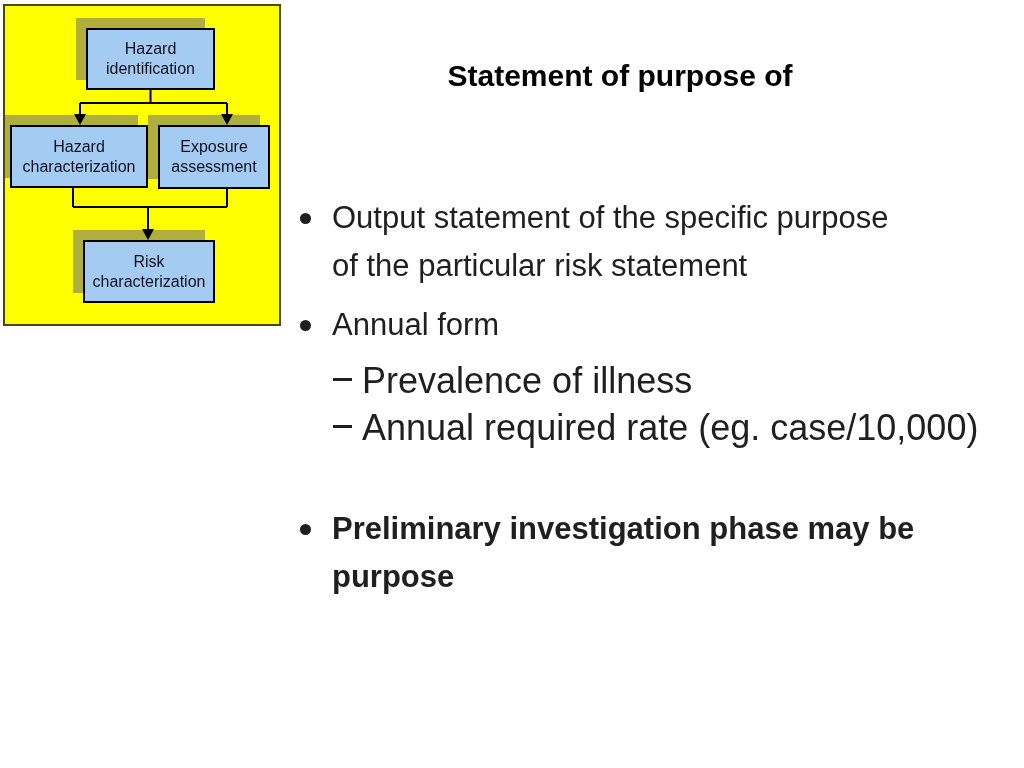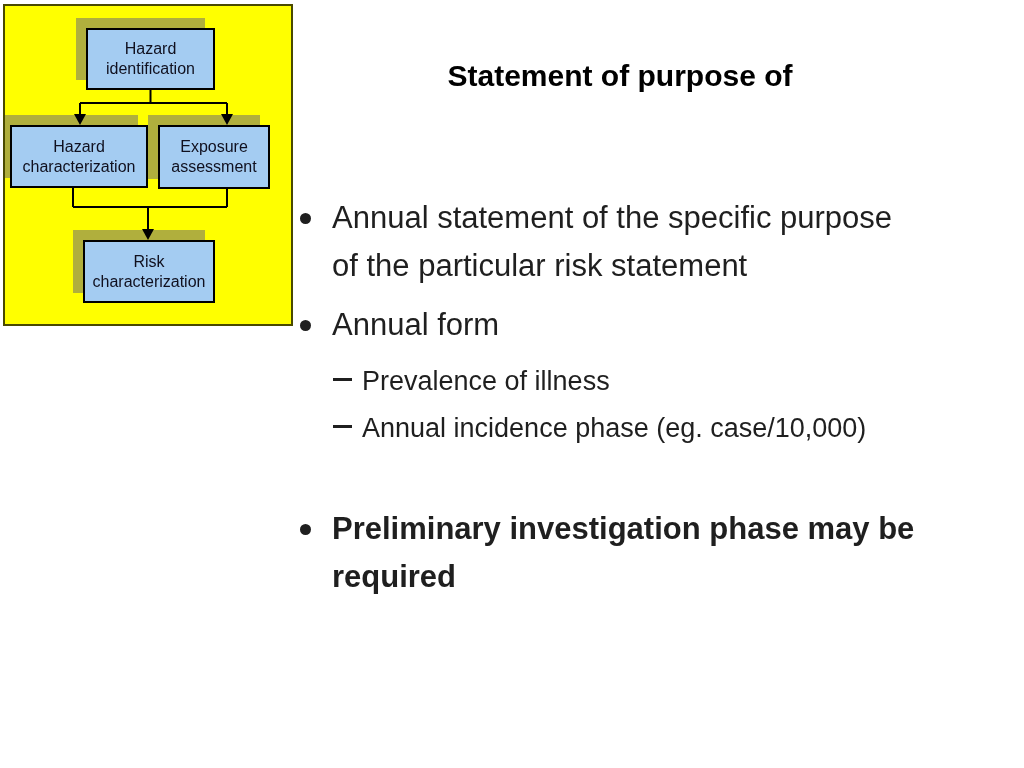--- a/index.html
+++ b/index.html
@@ -1,21 +1,21 @@
 <!DOCTYPE html>
 <html><head>
 <meta charset="utf-8">
 <style>
   html,body{margin:0;padding:0;background:#ffffff;}
   body{width:1024px;height:768px;position:relative;overflow:hidden;
        font-family:"Liberation Sans",sans-serif;color:#1f1f1f;}
 
   
   .panel{position:absolute;left:3px;top:4px;width:274px;height:318px;
-         background:#FFFF00;border:2px solid #4a4a00;overflow:hidden;padding-left:12px;}
+         background:#FFFF00;border:2px solid #4a4a00;overflow:hidden;}
   .shadow-box{position:absolute;background:#B0AF3D;color:#7E7D2B;
               display:flex;flex-direction:column;align-items:center;justify-content:center;
               font-size:16px;line-height:20px;text-align:center;white-space:nowrap;}
   .flow-box{position:absolute;background:#A4CCF2;border:2px solid #000000;color:#10101f;
             display:flex;flex-direction:column;align-items:center;justify-content:center;
             font-size:16px;line-height:20px;text-align:center;white-space:nowrap;box-sizing:border-box;}
   .s1{left:71px;top:12px;width:129px;height:62px;}
   .s2{left:-5px;top:109px;width:138px;height:63px;}
   .s3{left:143px;top:109px;width:112px;height:64px;}
   .s4{left:68px;top:224px;width:132px;height:63px;}
@@ -24,21 +24,21 @@
   .b3{left:153px;top:119px;width:112px;height:64px;}
   .b4{left:78px;top:234px;width:132px;height:63px;}
   .arrows{position:absolute;left:0;top:0;width:270px;height:314px;pointer-events:none;}
 
   
   .title{position:absolute;left:260px;top:51px;width:720px;text-align:center;
          font-size:30px;font-weight:bold;line-height:49px;color:#000000;}
 
   
   .bullet-item{position:absolute;left:332px;width:660px;font-size:31px;line-height:48px;}
-  .sub-item{position:absolute;left:362px;width:620px;font-size:27px;line-height:48px;}
+  .sub-item{position:absolute;left:362px;width:620px;font-size:36px;line-height:48px;}
   .item-1{top:194px;}
   .item-2{top:301px;}
   .sub-1{top:357px;}
   .sub-2{top:404px;}
   .item-3{top:505px;font-weight:bold;}
   .dot{position:absolute;width:11px;height:11px;border-radius:50%;background:#1f1f1f;}
   .dot-1{left:300px;top:213px;}
   .dot-2{left:300px;top:320px;}
   .dot-3{left:300px;top:524px;}
   .dash{position:absolute;width:19px;height:3px;background:#1f1f1f;}
@@ -103,36 +103,36 @@
     <span class="line">characterization</span>
   </div>
 </div>
 
 <div class="title">
   <span class="line">Statement of purpose of</span>
 </div>
 
 <span class="dot dot-1"></span>
 <div class="bullet-item item-1">
-  <span class="line">Annual statement of the specific purpose</span>
+  <span class="line">Output statement of the specific purpose</span>
   <span class="line">of the particular risk statement</span>
 </div>
 
 <span class="dot dot-2"></span>
 <div class="bullet-item item-2">
   <span class="line">Annual form</span>
 </div>
 
 <span class="dash dash-1"></span>
 <div class="sub-item sub-1">
   <span class="line">Prevalence of illness</span>
 </div>
 
 <span class="dash dash-2"></span>
 <div class="sub-item sub-2">
-  <span class="line">Annual incidence phase (eg. case/10,000)</span>
+  <span class="line">Annual required rate (eg. case/10,000)</span>
 </div>
 
 <span class="dot dot-3"></span>
 <div class="bullet-item item-3">
   <span class="line">Preliminary investigation phase may be</span>
-  <span class="line">required</span>
+  <span class="line">purpose</span>
 </div>
 
 </body></html>

